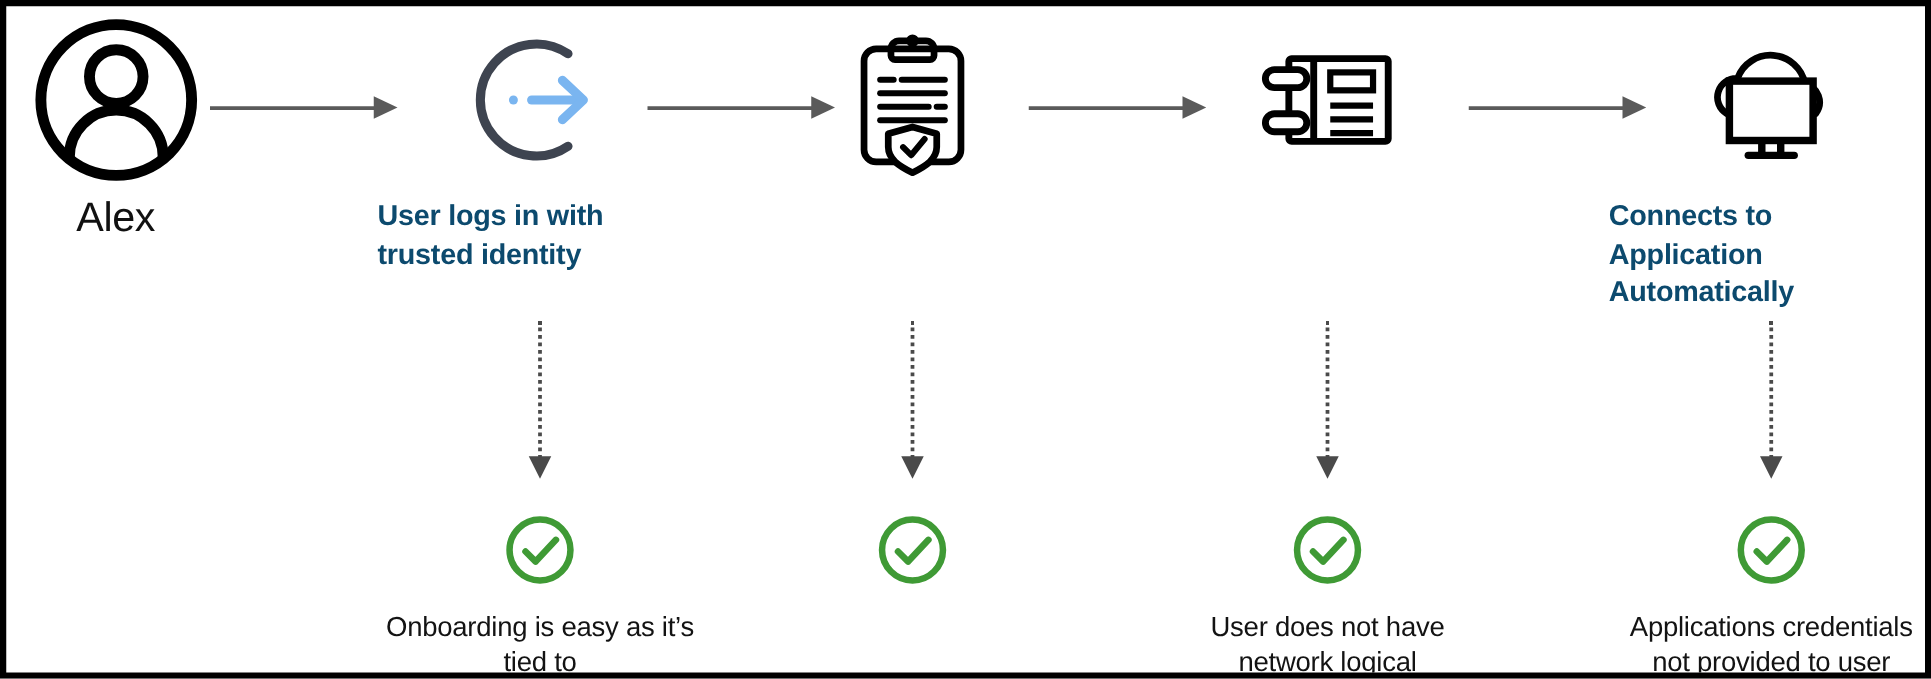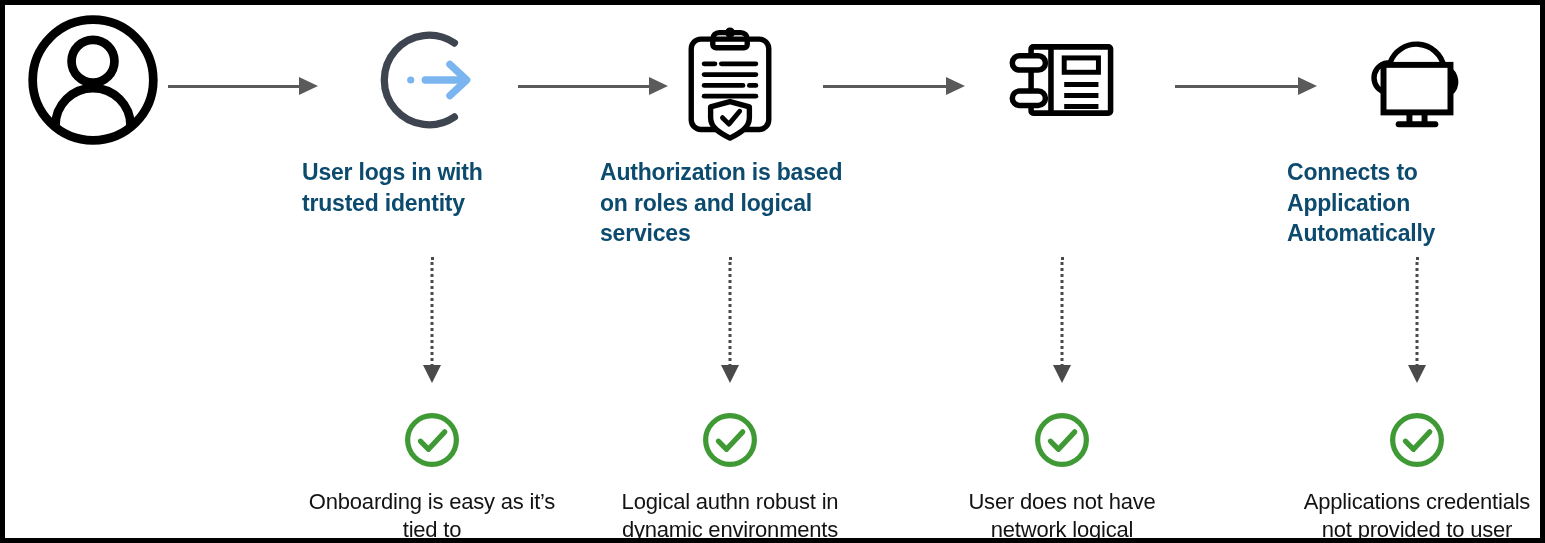--- a/index.html
+++ b/index.html
@@ -169,20 +169,21 @@
   </div>
 
   <div class="col" style="left:0px; width:175px;">
     <div class="icon-slot">
       <svg width="134" height="134" viewBox="0 0 100 100" aria-hidden="true">
         <circle cx="50" cy="50" r="45" fill="none" stroke="#000" stroke-width="6.5"></circle>
         <circle cx="50" cy="36" r="16" fill="none" stroke="#000" stroke-width="6.5"></circle>
         <path d="M22 84 a28 28 0 0 1 56 0" fill="none" stroke="#000" stroke-width="6.5"></path>
       </svg>
     </div>
+    <div class="persona-name">Alex</div>
   </div>
 
   <div class="col" style="left:297px; width:260px;">
     <div class="icon-slot">
       <svg width="112" height="112" viewBox="0 0 100 100" aria-hidden="true">
         <path d="M70 17 A40 40 0 1 0 70 83" fill="none" stroke="#3e4450" stroke-width="6.5" stroke-linecap="round"></path>
         <line x1="44" y1="50" x2="79" y2="50" stroke="#7ab5f0" stroke-width="6.5" stroke-linecap="round"></line>
         <polyline points="66,36 81,50 66,64" fill="none" stroke="#7ab5f0" stroke-width="6.5" stroke-linecap="round" stroke-linejoin="round"></polyline>
         <circle cx="31" cy="50" r="3.2" fill="#7ab5f0"></circle>
       </svg>
@@ -212,35 +213,30 @@
         <line x1="22" y1="37" x2="32" y2="37" stroke="#000" stroke-width="4.5" stroke-linecap="round"></line>
         <line x1="38" y1="37" x2="70" y2="37" stroke="#000" stroke-width="4.5" stroke-linecap="round"></line>
         <line x1="22" y1="47" x2="70" y2="47" stroke="#000" stroke-width="4.5" stroke-linecap="round"></line>
         <line x1="22" y1="57" x2="58" y2="57" stroke="#000" stroke-width="4.5" stroke-linecap="round"></line>
         <line x1="64" y1="57" x2="70" y2="57" stroke="#000" stroke-width="4.5" stroke-linecap="round"></line>
         <line x1="22" y1="67" x2="70" y2="67" stroke="#000" stroke-width="4.5" stroke-linecap="round"></line>
         <path d="M46 72 L64 77 v10 c0 9-8 14-18 19 c-10-5-18-10-18-19 V77 z" fill="#fff" stroke="#000" stroke-width="5" stroke-linejoin="round"></path>
         <polyline points="39,87 45,93 55,81" fill="none" stroke="#000" stroke-width="4.5" stroke-linecap="round" stroke-linejoin="round"></polyline>
       </svg>
     </div>
-    <div class="step-title">Authorization is based
-on roles and logical
-services</div>
-    <div class="dotted-connector">
-      <div class="dotted-line"></div>
-      <div class="dot-arrowhead"></div>
-    </div>
-    <div class="check-badge">
-      <svg width="58" height="58" viewBox="0 0 100 100" aria-hidden="true">
-        <circle cx="50" cy="50" r="42" fill="none" stroke="#3f9a35" stroke-width="9"></circle>
-        <polyline points="30,52 44,66 72,36" fill="none" stroke="#3f9a35" stroke-width="9" stroke-linecap="round" stroke-linejoin="round"></polyline>
-      </svg>
-    </div>
-    <div class="benefit">Logical authn robust in
-dynamic environments</div>
+    <div class="dotted-connector">
+      <div class="dotted-line"></div>
+      <div class="dot-arrowhead"></div>
+    </div>
+    <div class="check-badge">
+      <svg width="58" height="58" viewBox="0 0 100 100" aria-hidden="true">
+        <circle cx="50" cy="50" r="42" fill="none" stroke="#3f9a35" stroke-width="9"></circle>
+        <polyline points="30,52 44,66 72,36" fill="none" stroke="#3f9a35" stroke-width="9" stroke-linecap="round" stroke-linejoin="round"></polyline>
+      </svg>
+    </div>
   </div>
 
   <div class="col" style="left:927px; width:260px;">
     <div class="icon-slot">
       <svg width="120" height="106" viewBox="0 0 108 96" aria-hidden="true">
         <path d="M28 18 h68 a2 2 0 0 1 2 2 v56 a2 2 0 0 1-2 2 H28 a2 2 0 0 1-2-2 v-8
                  M26 38 v-18 a2 2 0 0 1 2-2" fill="none" stroke="#000" stroke-width="5" stroke-linecap="round" stroke-linejoin="round"></path>
         <line x1="26" y1="38" x2="26" y2="58" stroke="#000" stroke-width="5" stroke-linecap="round"></line>
         <line x1="44" y1="18" x2="44" y2="78" stroke="#000" stroke-width="5"></line>
         <rect x="9" y="26" width="30" height="13" rx="6.5" fill="#fff" stroke="#000" stroke-width="5"></rect>

